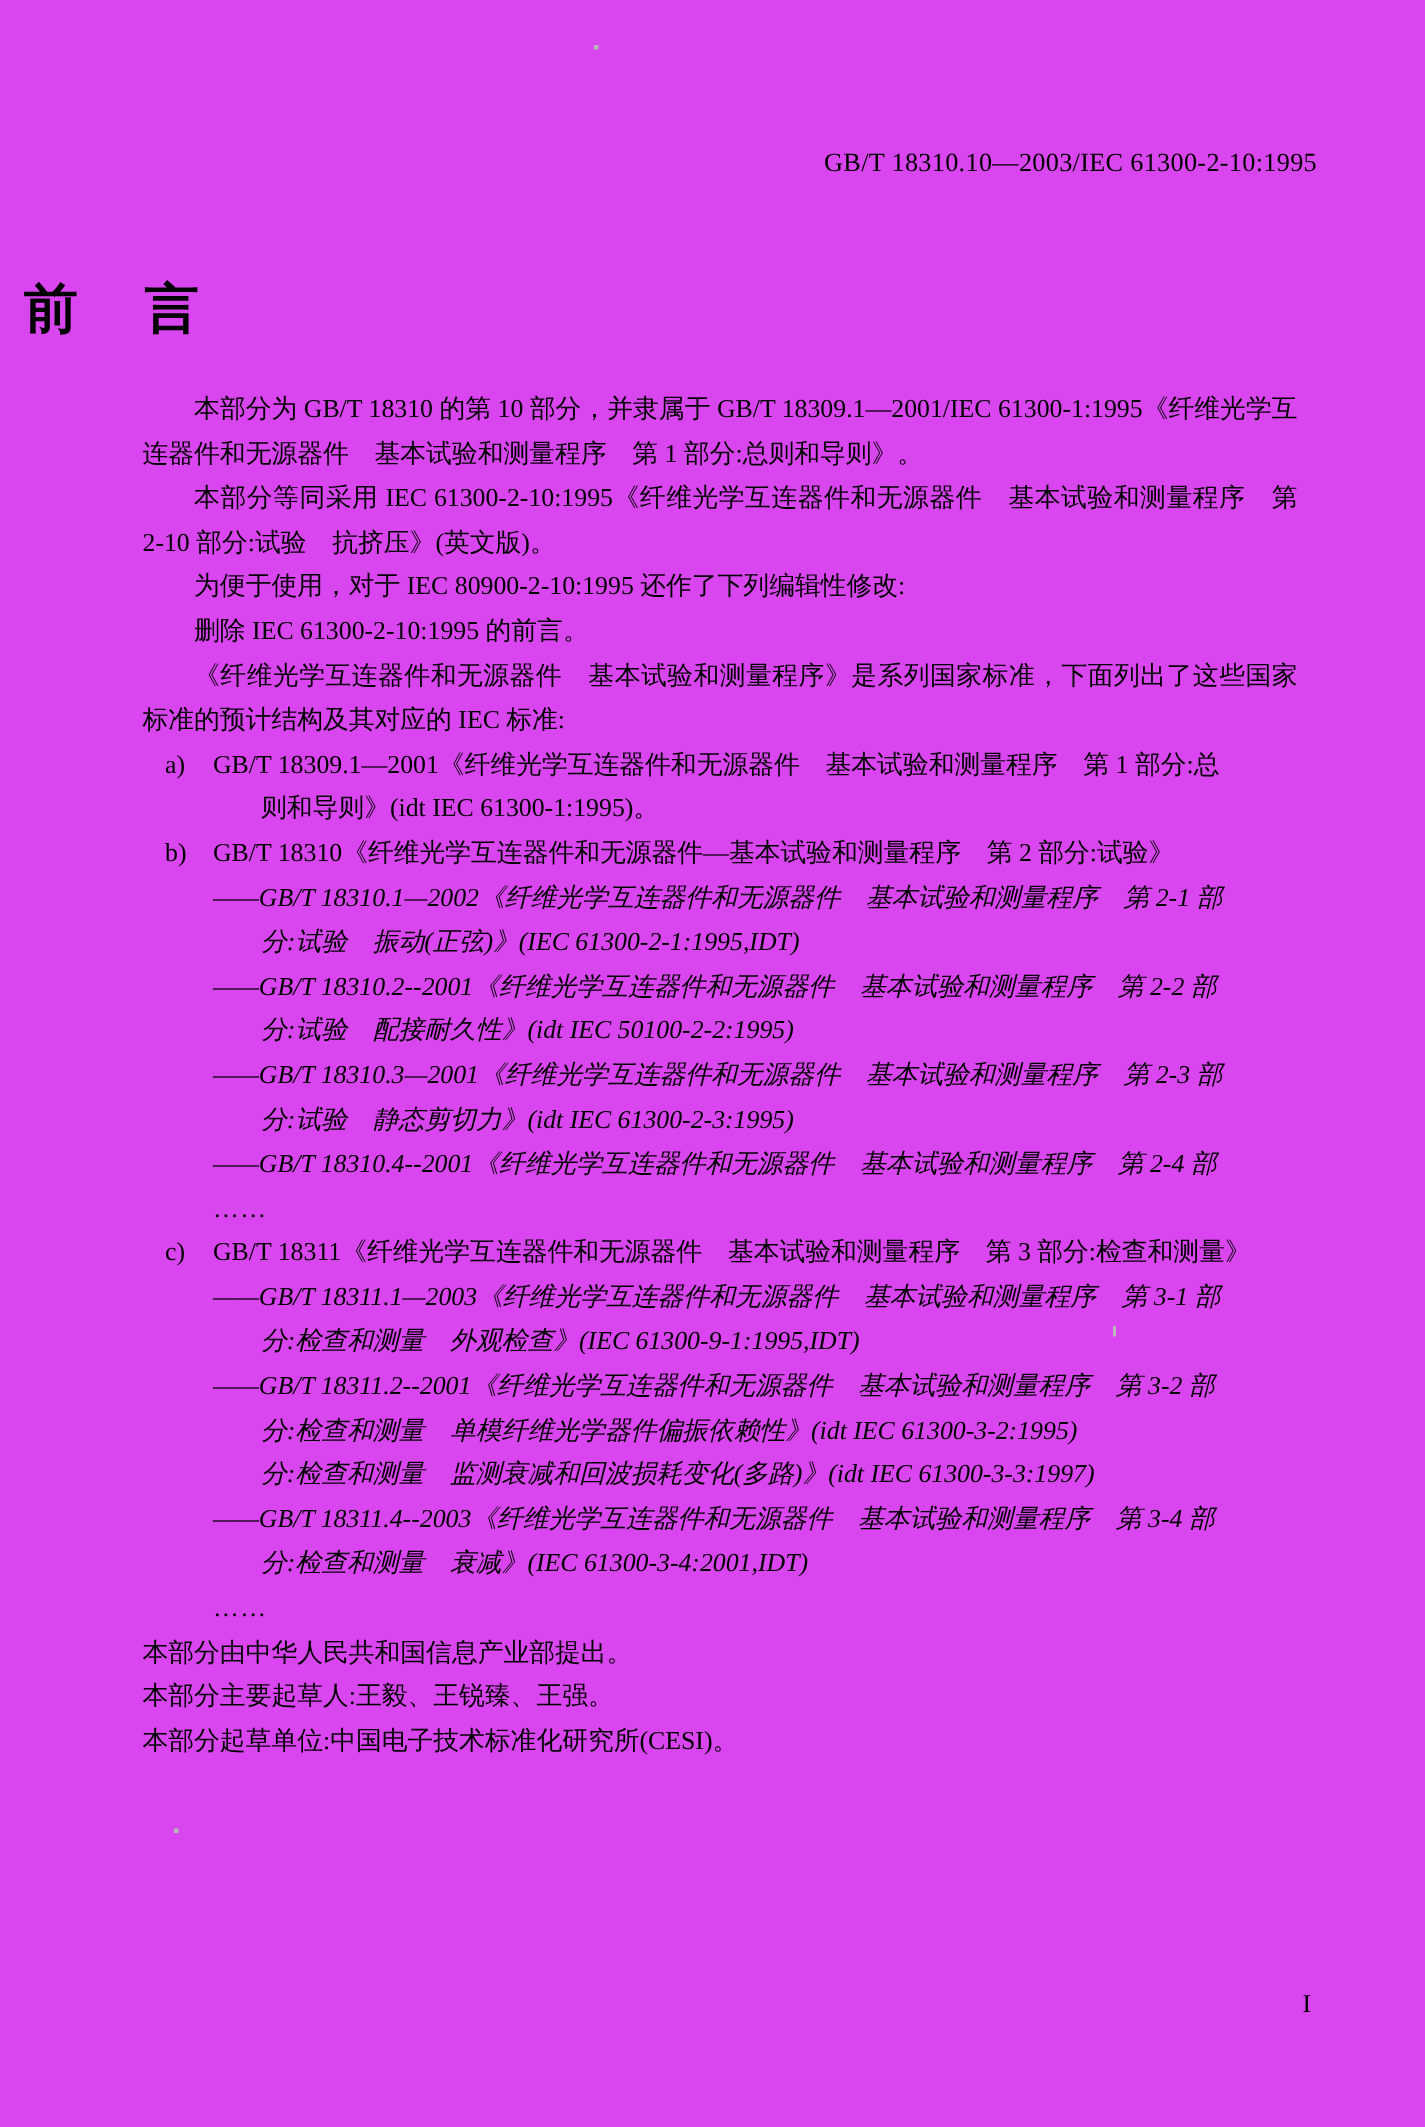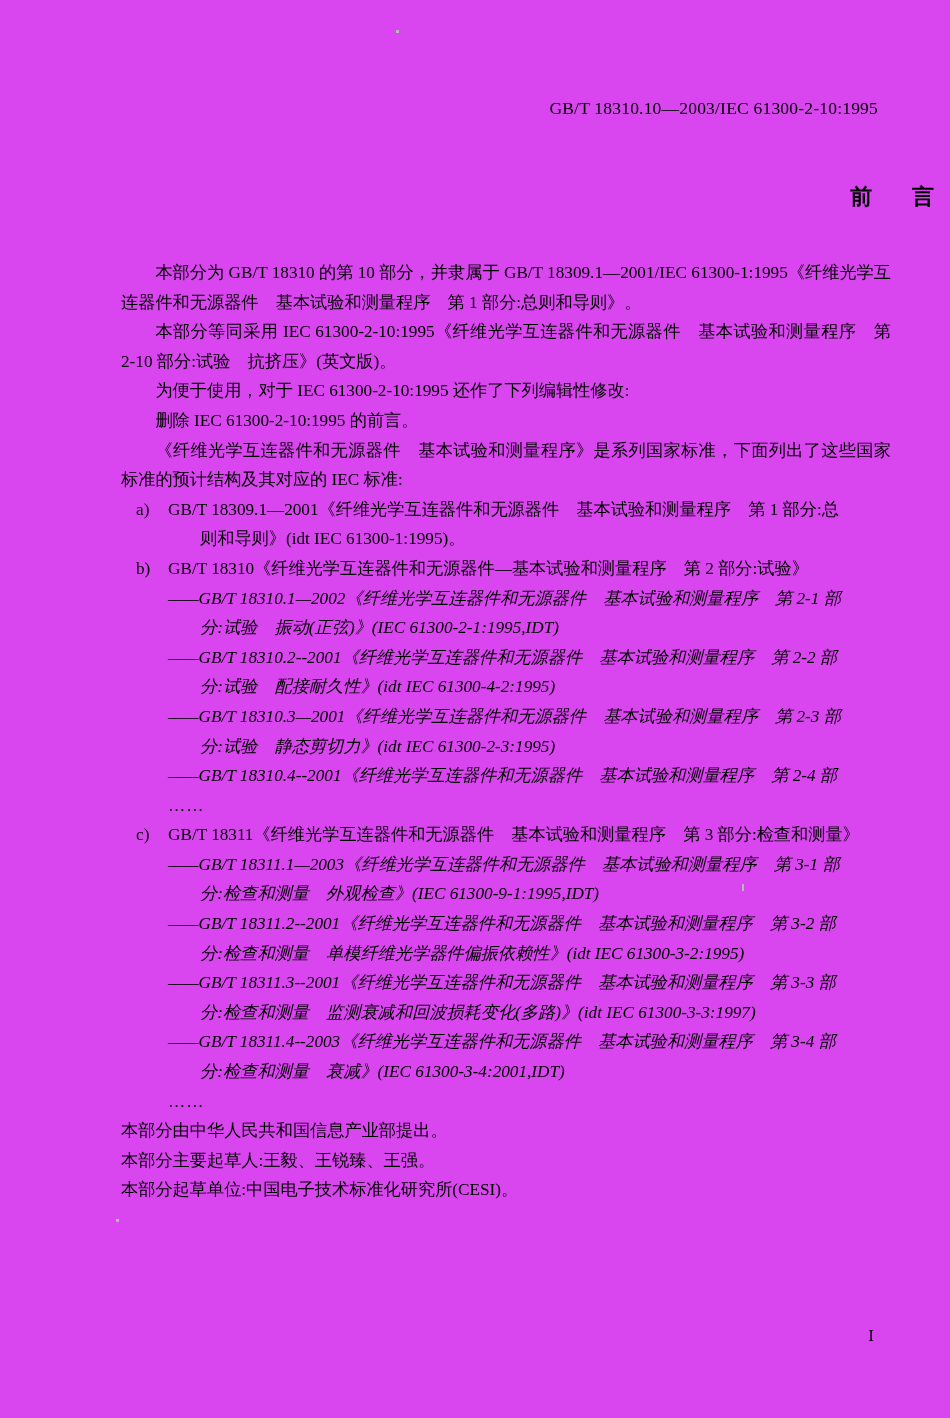--- a/index.html
+++ b/index.html
@@ -32,33 +32,33 @@
     letter-spacing: 0.2px;
     white-space: nowrap;
   }
 
   
   .doc-title {
     position: absolute;
     top: 182px;
     left: 0;
     right: 0;
-    text-align: right;
+    text-align: left;
     font-family: "DejaVu Sans", "Liberation Sans", sans-serif;
     font-weight: bold;
-    font-size: 22px;
+    font-size: 36px;
     letter-spacing: 16px;
     text-indent: 16px;
   }
 
   
   .body-block {
     position: absolute;
     top: 258px;
-    left: 121px;
+    left: 95px;
     width: 770px;
     font-size: 17.2px;
     line-height: 29.6px;
   }
 
   p.para {
     margin: 0;
     text-indent: 2em;
     text-align: justify;
     text-justify: inter-character;
@@ -133,21 +133,21 @@
   <div class="doc-header">
     <span>GB/T 18310.10—2003/IEC 61300-2-10:1995</span>
   </div>
 
   <div class="doc-title">前  言</div>
 
   <div class="body-block">
 
     <p class="para">本部分为 GB/T 18310 的第 10 部分，并隶属于 GB/T 18309.1—2001/IEC 61300-1:1995《纤维光学互连器件和无源器件　基本试验和测量程序　第 1 部分:总则和导则》。</p>
     <p class="para">本部分等同采用 IEC 61300-2-10:1995《纤维光学互连器件和无源器件　基本试验和测量程序　第 2-10 部分:试验　抗挤压》(英文版)。</p>
-    <p class="para">为便于使用，对于 IEC 61300-2-10:1995 还作了下列编辑性修改:</p>
+    <p class="para">为便于使用，对于 IEC 80900-2-10:1995 还作了下列编辑性修改:</p>
     <p class="para">删除 IEC 61300-2-10:1995 的前言。</p>
     <p class="para">《纤维光学互连器件和无源器件　基本试验和测量程序》是系列国家标准，下面列出了这些国家标准的预计结构及其对应的 IEC 标准:</p>
 
     <div class="list-item">
       <span class="list-marker">a)</span>
       <span class="list-body">
         <span>GB/T 18309.1—2001《纤维光学互连器件和无源器件　基本试验和测量程序　第 1 部分:总</span>
         <span class="cont">则和导则》(idt IEC 61300-1:1995)。</span>
       </span>
     </div>
@@ -158,21 +158,21 @@
         <span>GB/T 18310《纤维光学互连器件和无源器件—基本试验和测量程序　第 2 部分:试验》</span>
       </span>
     </div>
 
     <p class="sub-item">
       <span>——GB/T 18310.1—2002《纤维光学互连器件和无源器件　基本试验和测量程序　第 2-1 部</span>
       <span class="cont">分:试验　振动(正弦)》(IEC 61300-2-1:1995,IDT)</span>
     </p>
     <p class="sub-item">
       <span>——GB/T 18310.2--2001《纤维光学互连器件和无源器件　基本试验和测量程序　第 2-2 部</span>
-      <span class="cont">分:试验　配接耐久性》(idt IEC 61300-4-2:1995)</span>
+      <span class="cont">分:试验　配接耐久性》(idt IEC 50100-2-2:1995)</span>
     </p>
     <p class="sub-item">
       <span>——GB/T 18310.3—2001《纤维光学互连器件和无源器件　基本试验和测量程序　第 2-3 部</span>
       <span class="cont">分:试验　静态剪切力》(idt IEC 61300-2-3:1995)</span>
     </p>
     <p class="sub-item">
       <span>——GB/T 18310.4--2001《纤维光学互连器件和无源器件　基本试验和测量程序　第 2-4 部</span>
     </p>
     <p class="ellipsis-line">……</p>
 
@@ -185,21 +185,20 @@
 
     <p class="sub-item">
       <span>——GB/T 18311.1—2003《纤维光学互连器件和无源器件　基本试验和测量程序　第 3-1 部</span>
       <span class="cont">分:检查和测量　外观检查》(IEC 61300-9-1:1995,IDT)</span>
     </p>
     <p class="sub-item">
       <span>——GB/T 18311.2--2001《纤维光学互连器件和无源器件　基本试验和测量程序　第 3-2 部</span>
       <span class="cont">分:检查和测量　单模纤维光学器件偏振依赖性》(idt IEC 61300-3-2:1995)</span>
     </p>
     <p class="sub-item">
-      <span>——GB/T 18311.3--2001《纤维光学互连器件和无源器件　基本试验和测量程序　第 3-3 部</span>
       <span class="cont">分:检查和测量　监测衰减和回波损耗变化(多路)》(idt IEC 61300-3-3:1997)</span>
     </p>
     <p class="sub-item">
       <span>——GB/T 18311.4--2003《纤维光学互连器件和无源器件　基本试验和测量程序　第 3-4 部</span>
       <span class="cont">分:检查和测量　衰减》(IEC 61300-3-4:2001,IDT)</span>
     </p>
     <p class="ellipsis-line">……</p>
 
     <p class="para noindent">本部分由中华人民共和国信息产业部提出。</p>
     <p class="para noindent">本部分主要起草人:王毅、王锐臻、王强。</p>

